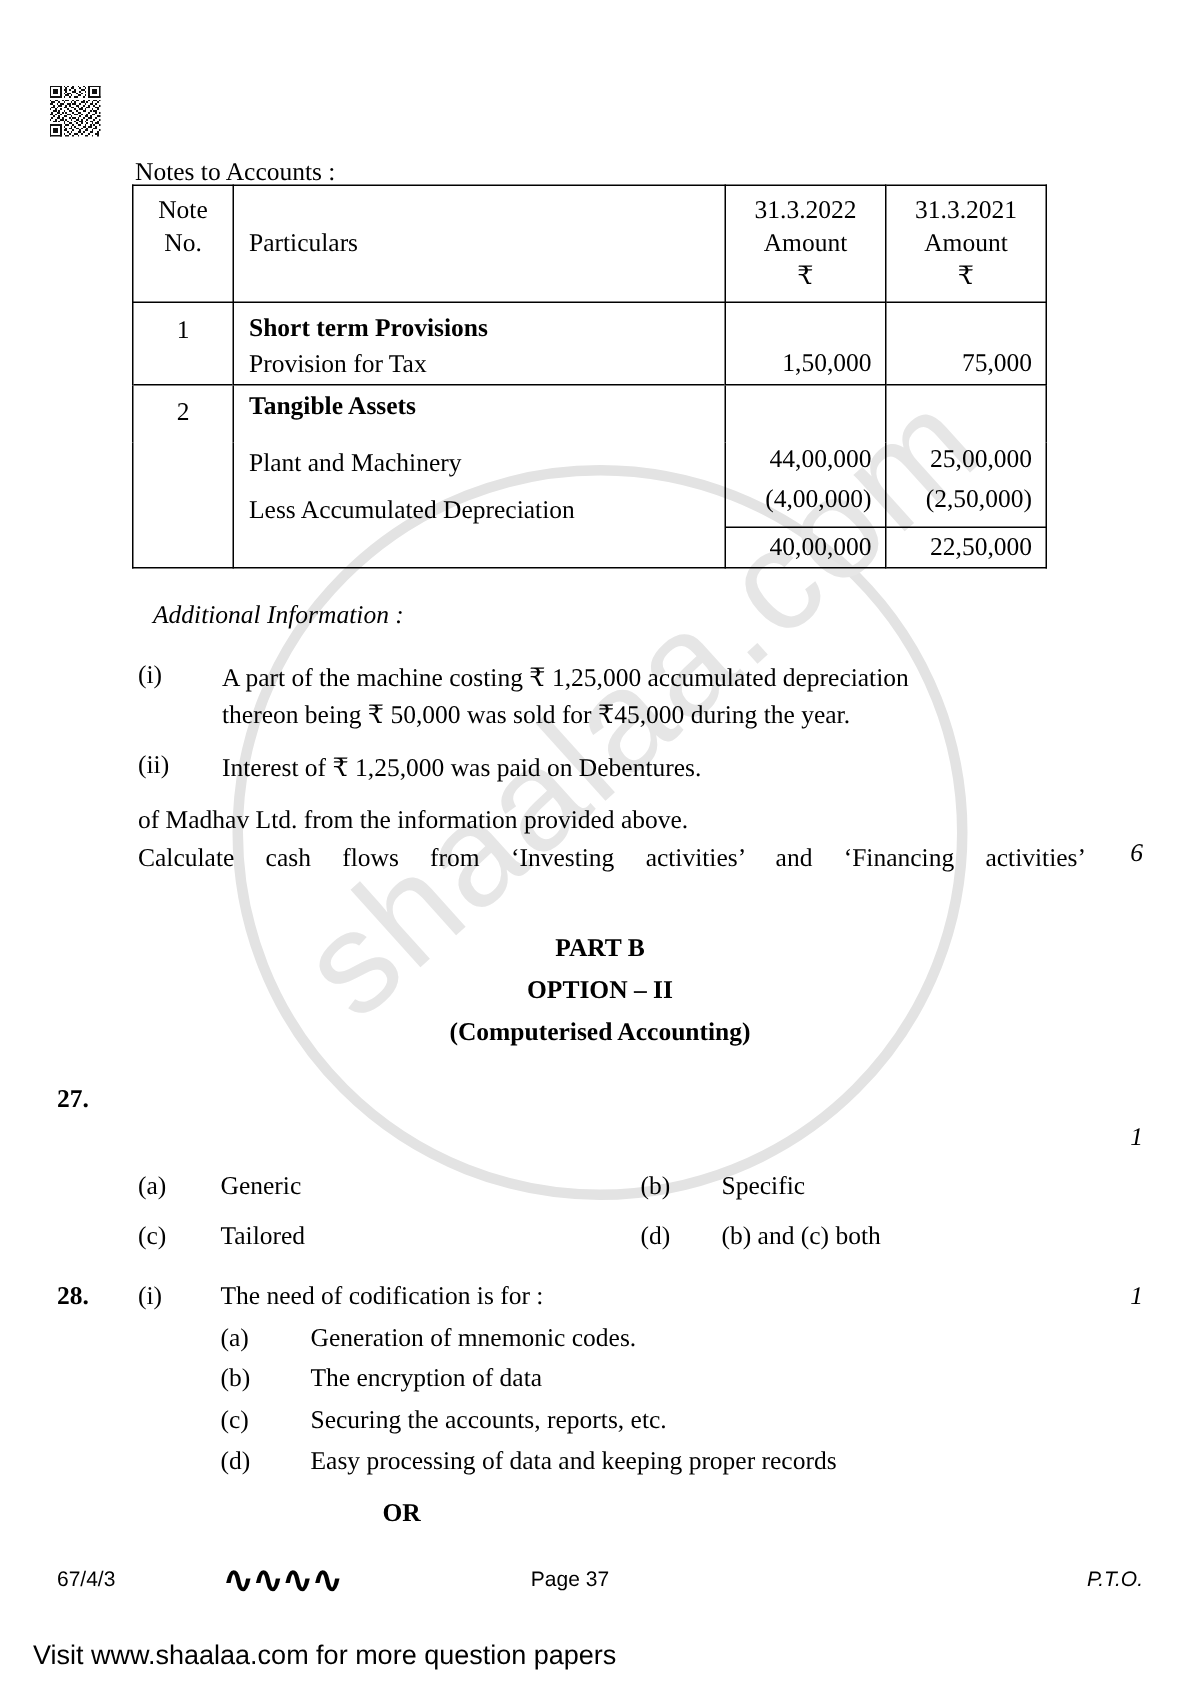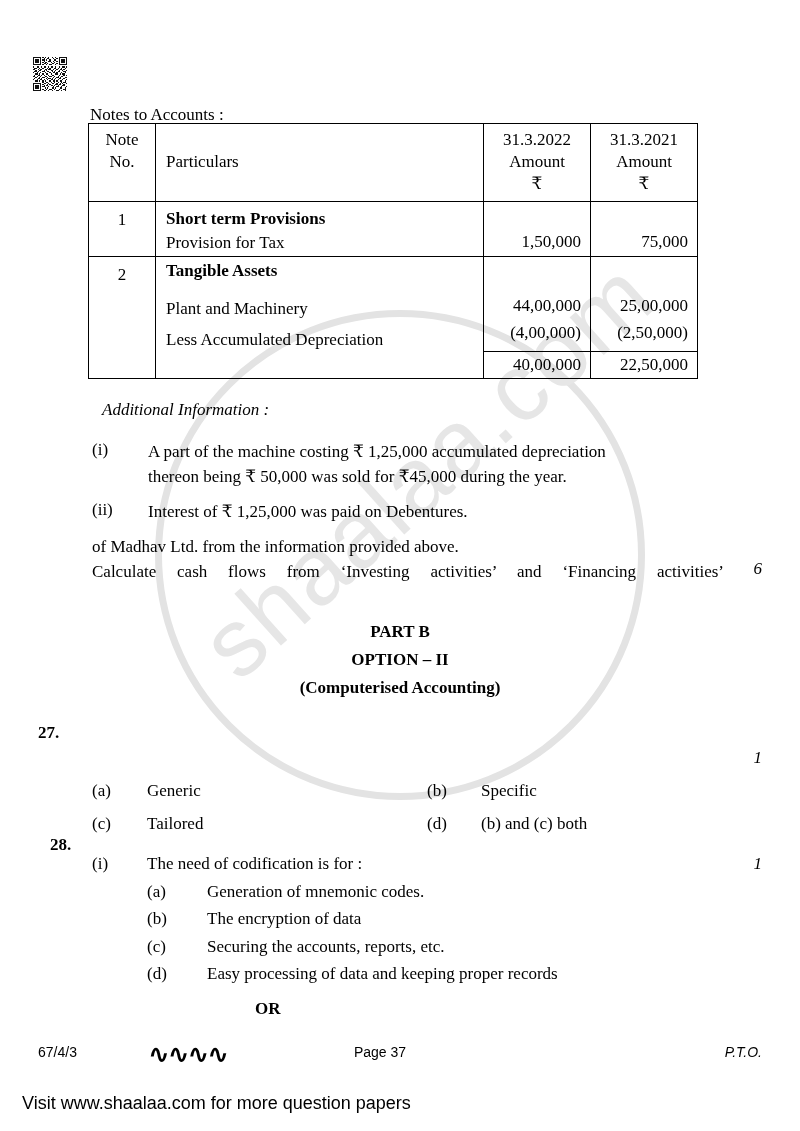--- a/index.html
+++ b/index.html
@@ -488,21 +488,21 @@
     <div class="rn" style="left:92px; top:781px;">(a)</div>
     <div class="rn" style="left:147px; top:781px;">Generic</div>
     <div class="rn" style="left:427px; top:781px;">(b)</div>
     <div class="rn" style="left:481px; top:781px;">Specific</div>
 
     <div class="rn" style="left:92px; top:814px;">(c)</div>
     <div class="rn" style="left:147px; top:814px;">Tailored</div>
     <div class="rn" style="left:427px; top:814px;">(d)</div>
     <div class="rn" style="left:481px; top:814px;">(b) and (c) both</div>
 
-    <div class="rn" style="left:38px; top:835px; font-weight:bold;margin-left:12px;">28.</div>
+    <div class="rn" style="left:38px; top:854px; font-weight:bold;">28.</div>
     <div class="rn" style="left:92px; top:854px;">(i)</div>
     <div class="rn" style="left:147px; top:854px;">The need of codification is for :</div>
     <div class="marks" style="top:854px;">1</div>
 
     <div class="rn" style="left:147px; top:882px;">(a)</div>
     <div class="rn" style="left:207px; top:882px;">Generation of mnemonic codes.</div>
 
     <div class="rn" style="left:147px; top:909px;">(b)</div>
     <div class="rn" style="left:207px; top:909px;">The encryption of data</div>
 

